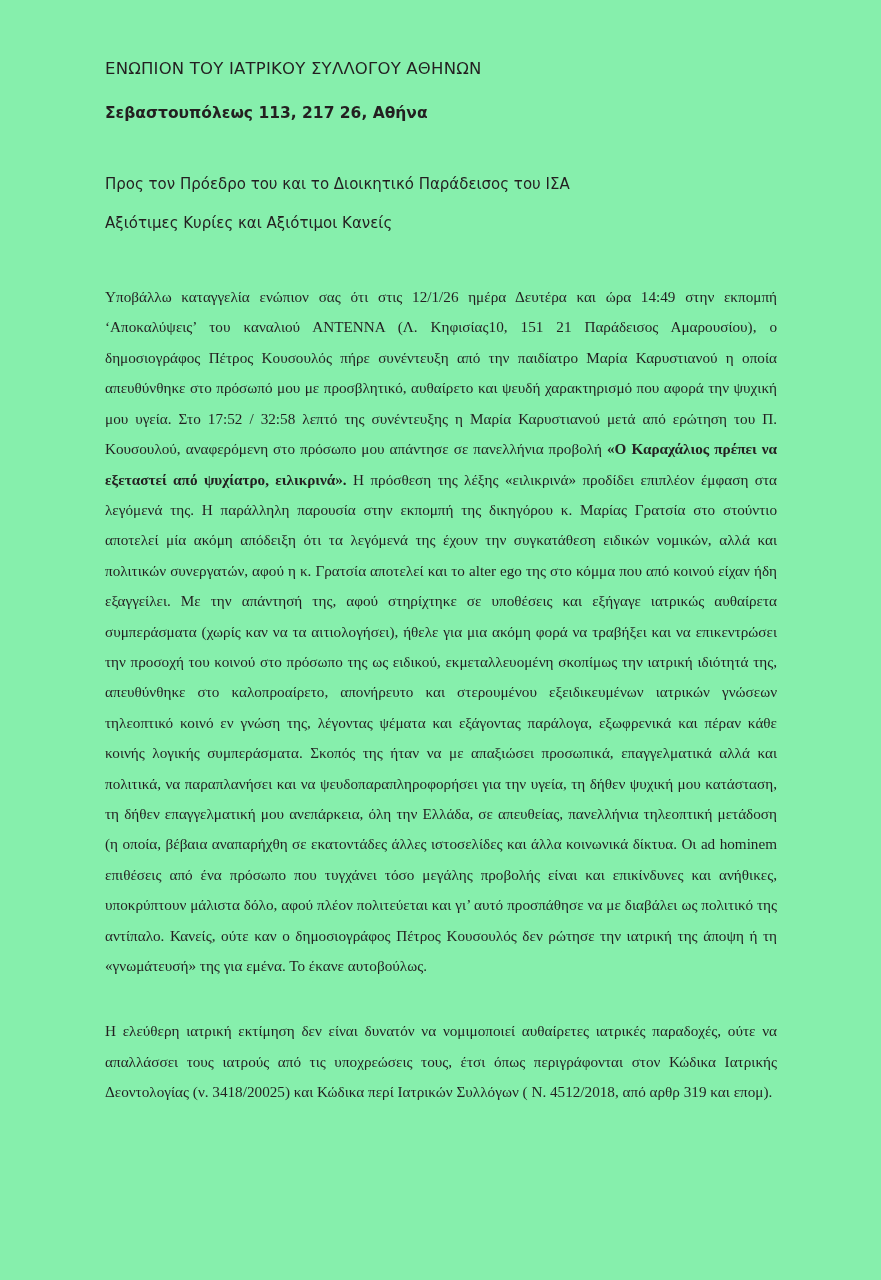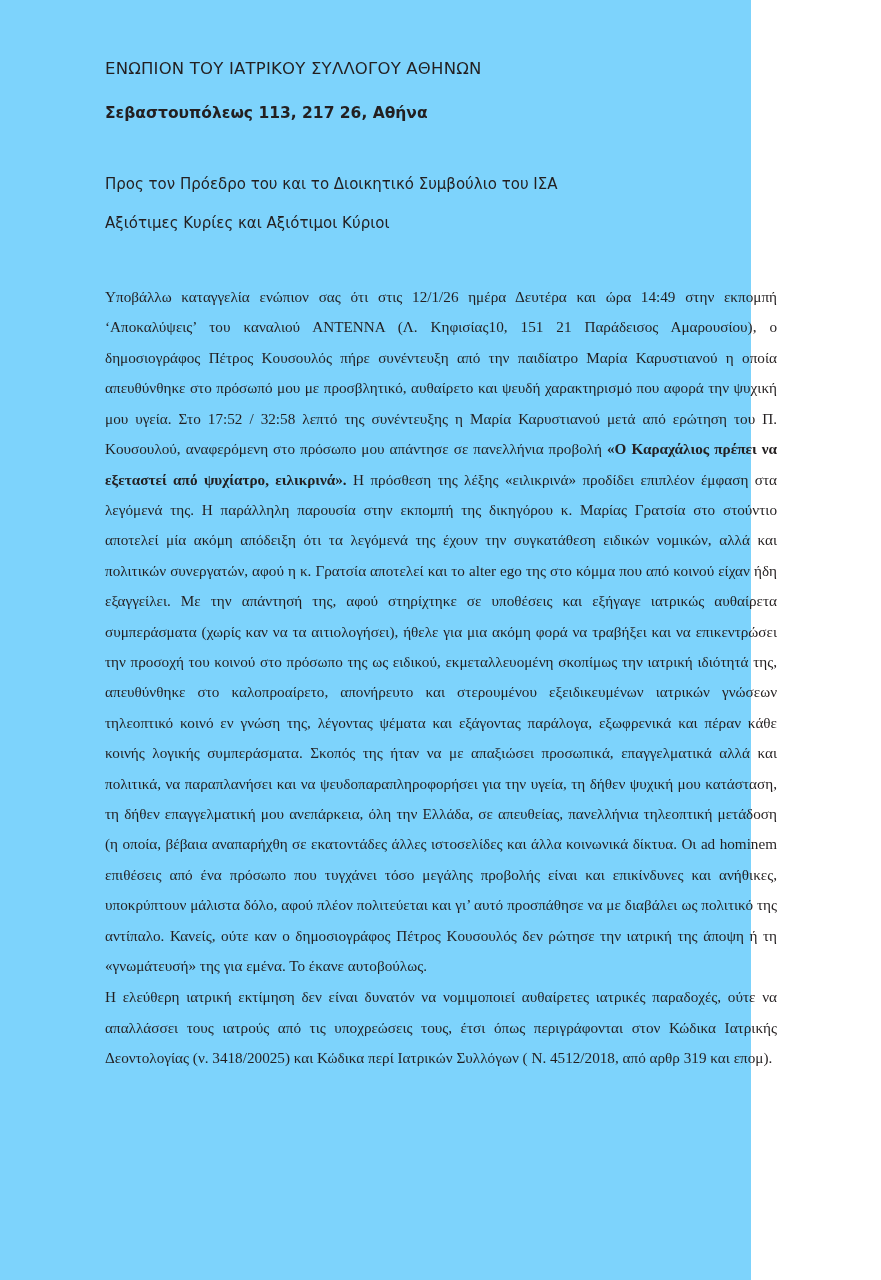--- a/index.html
+++ b/index.html
@@ -11,23 +11,23 @@
     width: 881px;
     height: 1280px;
     overflow: hidden;
     font-family: "DejaVu Sans", "Liberation Sans", sans-serif;
     color: #231f20;
     -webkit-font-smoothing: antialiased;
   }
 
   .page {
     position: relative;
-    width: 751px;
+    width: 881px;
     height: 1280px;
-    background: #7dd3fc;
+    background: #86efac;
     box-sizing: border-box;
     padding: 16px;
   }
 
   .content {
     position: absolute;
     left: 105px;
     top: 0;
     width: 672px;
   }
@@ -77,40 +77,40 @@
     line-height: 30.4px;
     text-align: justify;
     text-justify: inter-word;
     margin: 0;
     color: #231f20;
     hyphens: none;
     font-family: Liberation Serif, serif;
   }
 
   p.para + p.para {
-    margin-top: 1px;
+    margin-top: 35px;
   }
 
   .quote-bold {
     font-weight: 700;
   }
 </style>
 </head>
 <body>
 
 <div class="page">
   <div class="content">
 
     <h1 class="doc-title">ΕΝΩΠΙΟΝ ΤΟΥ ΙΑΤΡΙΚΟΥ ΣΥΛΛΟΓΟΥ ΑΘΗΝΩΝ</h1>
 
     <p class="address-line">Σεβαστουπόλεως 113, 217 26, Αθήνα</p>
 
     <div class="recipient-block">
-      <p class="recipient-line">Προς τον Πρόεδρο του και το Διοικητικό Συμβούλιο του ΙΣΑ</p>
-      <p class="recipient-line">Αξιότιμες Κυρίες και Αξιότιμοι Κύριοι</p>
+      <p class="recipient-line">Προς τον Πρόεδρο του και το Διοικητικό Παράδεισος του ΙΣΑ</p>
+      <p class="recipient-line">Αξιότιμες Κυρίες και Αξιότιμοι Κανείς</p>
     </div>
 
     <div class="body-block">
 
       <p class="para"><span>Υποβάλλω καταγγελία ενώπιον σας ότι στις 12/1/26 ημέρα  Δευτέρα και  ώρα 14:49 στην εκπομπή ‘Αποκαλύψεις’ του καναλιού ΑΝΤΕΝΝΑ (Λ. Κηφισίας10, 151 21 Παράδεισος Αμαρουσίου), ο δημοσιογράφος Πέτρος Κουσουλός πήρε συνέντευξη από την παιδίατρο Μαρία Καρυστιανού η οποία απευθύνθηκε στο πρόσωπό μου με προσβλητικό, αυθαίρετο και ψευδή χαρακτηρισμό που αφορά την ψυχική μου υγεία. Στο 17:52 / 32:58 λεπτό της συνέντευξης η Μαρία Καρυστιανού μετά από ερώτηση του Π. Κουσουλού, αναφερόμενη στο πρόσωπο μου απάντησε σε πανελλήνια προβολή </span><span class="quote-bold">«Ο Καραχάλιος πρέπει να εξεταστεί από ψυχίατρο, ειλικρινά».</span><span> Η πρόσθεση της λέξης «ειλικρινά» προδίδει επιπλέον έμφαση στα λεγόμενά της. Η παράλληλη παρουσία στην εκπομπή της δικηγόρου κ. Μαρίας Γρατσία στο στούντιο αποτελεί μία ακόμη απόδειξη ότι τα λεγόμενά της έχουν την συγκατάθεση ειδικών νομικών, αλλά και πολιτικών συνεργατών, αφού η κ. Γρατσία αποτελεί και το alter ego της στο κόμμα που από κοινού είχαν ήδη εξαγγείλει. Με την απάντησή της, αφού στηρίχτηκε σε υποθέσεις και εξήγαγε ιατρικώς αυθαίρετα συμπεράσματα (χωρίς καν να τα αιτιολογήσει), ήθελε για μια ακόμη φορά να τραβήξει και να επικεντρώσει την προσοχή του κοινού στο πρόσωπο της ως ειδικού, εκμεταλλευομένη σκοπίμως την ιατρική ιδιότητά της, απευθύνθηκε στο καλοπροαίρετο, απονήρευτο και στερουμένου εξειδικευμένων ιατρικών γνώσεων τηλεοπτικό κοινό εν γνώση της, λέγοντας ψέματα και εξάγοντας παράλογα, εξωφρενικά και πέραν κάθε κοινής λογικής συμπεράσματα. Σκοπός της ήταν να με απαξιώσει προσωπικά, επαγγελματικά αλλά και πολιτικά, να παραπλανήσει και να ψευδοπαραπληροφορήσει για την υγεία, τη δήθεν ψυχική μου κατάσταση, τη δήθεν επαγγελματική μου ανεπάρκεια, όλη την Ελλάδα, σε απευθείας, πανελλήνια τηλεοπτική μετάδοση (η οποία, βέβαια αναπαρήχθη σε εκατοντάδες άλλες ιστοσελίδες και άλλα κοινωνικά δίκτυα. Οι ad hominem επιθέσεις από ένα πρόσωπο που τυγχάνει τόσο μεγάλης προβολής είναι και επικίνδυνες και ανήθικες, υποκρύπτουν μάλιστα δόλο, αφού πλέον πολιτεύεται και γι’ αυτό προσπάθησε να με διαβάλει ως πολιτικό της αντίπαλο. Κανείς, ούτε καν ο δημοσιογράφος Πέτρος Κουσουλός δεν ρώτησε την ιατρική της άποψη ή τη «γνωμάτευσή» της για εμένα. Το έκανε αυτοβούλως.</span></p>
 
       <p class="para">Η ελεύθερη ιατρική εκτίμηση δεν είναι δυνατόν να νομιμοποιεί αυθαίρετες ιατρικές παραδοχές, ούτε να απαλλάσσει τους ιατρούς από τις υποχρεώσεις τους, έτσι όπως περιγράφονται στον Κώδικα Ιατρικής Δεοντολογίας (ν. 3418/20025) και Κώδικα περί Ιατρικών Συλλόγων ( Ν. 4512/2018, από αρθρ 319 και επομ).</p>
 
     </div>
   </div>

